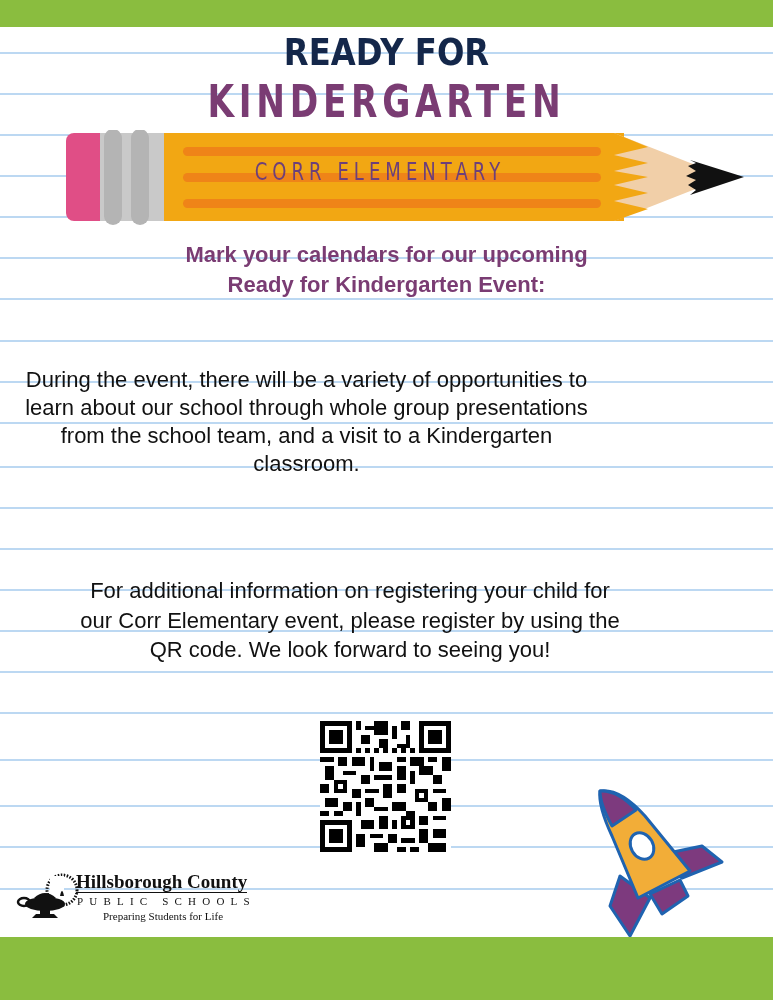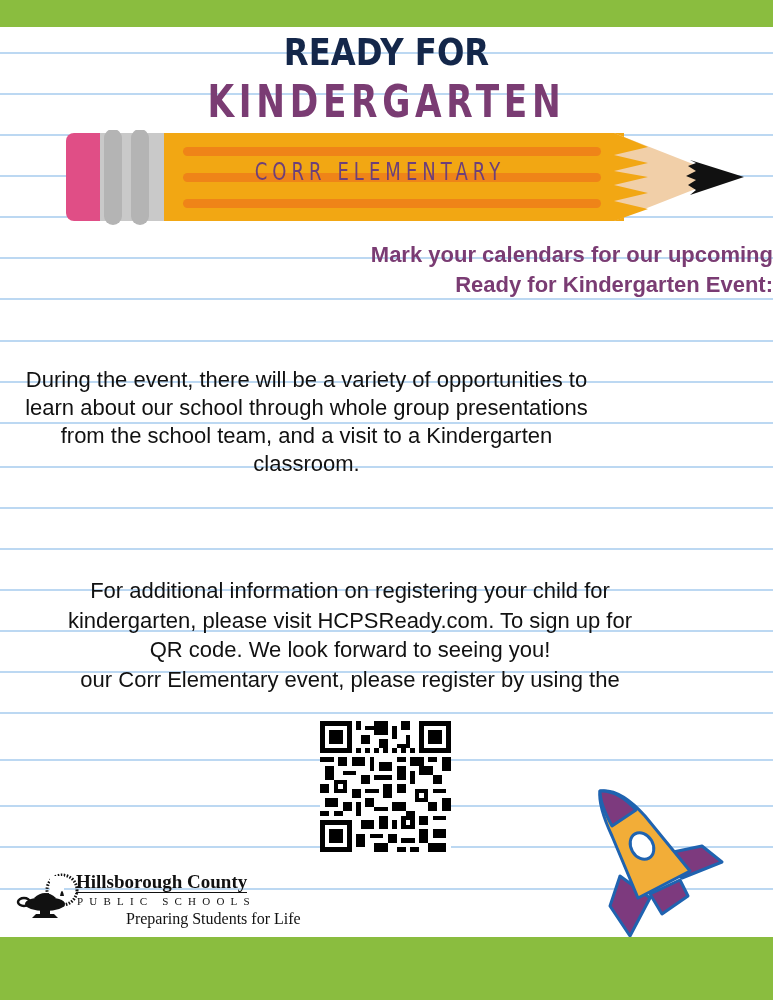--- a/index.html
+++ b/index.html
@@ -5,28 +5,28 @@
   html, body { margin:0; padding:0; }
   body { width:773px; height:1000px; position:relative; overflow:hidden; background:#ffffff; font-family:"Liberation Sans", sans-serif; }
   .band { position:absolute; left:0; width:773px; background:#8abd3f; }
   .band.top { top:0; height:27px; }
   .band.bottom { top:937px; height:63px; }
   .rule { position:absolute; left:0; width:773px; height:2px; background:#bcd8f2; }
   .title1 { position:absolute; top:30px; left:0; width:773px; text-align:center; color:#14274a; font-family:"DejaVu Sans", sans-serif; font-weight:bold; font-size:38px; letter-spacing:0px; transform:scaleX(0.85); transform-origin:center; }
   .title2 { position:absolute; top:76px; left:0; width:773px; text-align:center; color:#7a3c73; font-family:"DejaVu Sans", sans-serif; font-weight:bold; font-size:44px; letter-spacing:6px; transform:scaleX(0.78); transform-origin:center; }
   .pencil { position:absolute; top:130px; left:66px; }
   .pencil-label { position:absolute; top:157px; left:190px; width:380px; text-align:center; color:#6d3f7a; font-family:"DejaVu Sans", sans-serif; font-size:25px; letter-spacing:7px; transform:scaleX(0.72); transform-origin:center; }
-  .event { position:absolute; top:240px; left:0; width:773px; text-align:right; color:#7a3c73; font-weight:bold; font-size:22px; line-height:30px; }
+  .event { position:absolute; top:240px; left:0; width:773px; text-align:center; color:#7a3c73; font-weight:bold; font-size:22px; line-height:30px; }
   .body1 { position:absolute; top:366px; left:0; width:613px; text-align:center; color:#111111; font-size:22px; line-height:28px; }
   .body2 { position:absolute; top:576px; left:0; width:700px; text-align:center; color:#111111; font-size:22px; line-height:29.5px; }
   .qr { position:absolute; top:721px; left:320px; width:131px; height:131px; }
   .logo { position:absolute; top:868px; left:10px; width:260px; height:62px; }
   .logo-name { position:absolute; top:872px; left:76px; font-family:"Liberation Serif", serif; font-size:19px; color:#111; border-bottom:1.5px solid #111; line-height:20px;font-weight:bold; }
   .logo-sub { position:absolute; top:895px; left:77px; font-family:"Liberation Serif", serif; font-size:11px; letter-spacing:6.2px; color:#111; }
-  .logo-tag { position:absolute; top:910px; left:103px; font-family:"Liberation Serif", serif; font-size:16px; color:#111;margin-left:23px; }
+  .logo-tag { position:absolute; top:910px; left:103px; font-family:"Liberation Serif", serif; font-size:11px; color:#111; }
   .rocket { position:absolute; top:786px; left:590px; }
 </style>
 </head>
 <body>
 
 <div class="band top"></div>
 
 <div>
   <div class="rule" style="top:52px"></div>
   <div class="rule" style="top:93px"></div>
@@ -77,23 +77,22 @@
 
 <div class="body1">
   <div>During the event, there will be a variety of opportunities to</div>
   <div>learn about our school through whole group presentations</div>
   <div>from the school team, and a visit to a Kindergarten</div>
   <div>classroom.</div>
 </div>
 
 <div class="body2">
   <div>For additional information on registering your child for</div>
-  <div>kindergarten, please visit HCPSReady.com. To sign up for</div>
+  <div>our Corr Elementary event, please register by using the</div>
   <div>QR code. We look forward to seeing you!</div>
-  <div>our Corr Elementary event, please register by using the</div>
 </div>
 
 <svg class="qr" viewBox="0 0 29 29" shape-rendering="crispEdges">
   <rect width="29" height="29" fill="#fff"></rect>
   <g fill="#000">
     <rect x="0" y="0" width="7" height="7"></rect>
       <rect x="1" y="1" width="5" height="5" fill="#fff"></rect>
       <rect x="2" y="2" width="3" height="3"></rect>
     <rect x="22" y="0" width="7" height="7"></rect>
       <rect x="23" y="1" width="5" height="5" fill="#fff"></rect>

